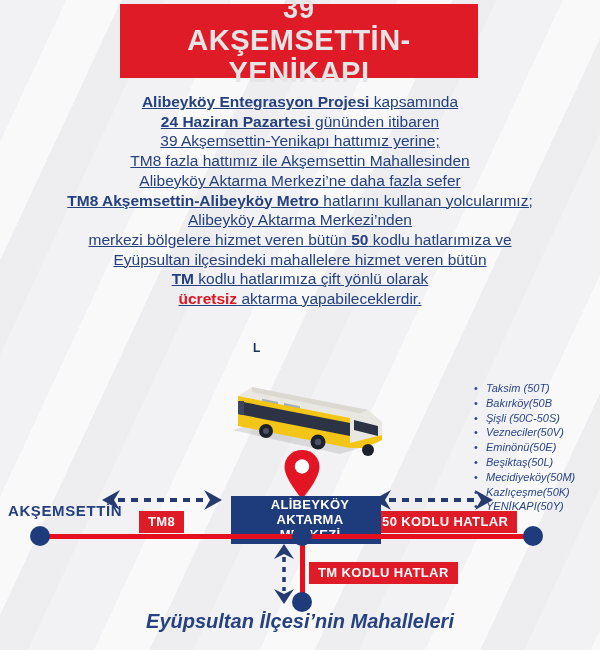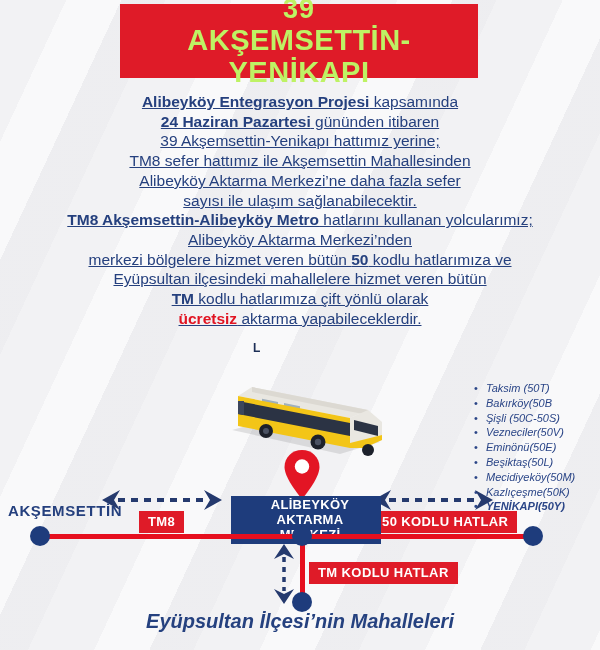--- a/index.html
+++ b/index.html
@@ -11,21 +11,21 @@
   }
   .stage{
     position:absolute;left:0;top:0;width:600px;height:650px;
     background:
       repeating-linear-gradient(115deg, rgba(255,255,255,0) 0 60px, rgba(255,255,255,.55) 60px 110px, rgba(230,230,234,.35) 110px 150px),
       #f2f2f4;
   }
   
   .banner{
     position:absolute;left:120px;top:4px;width:358px;height:74px;
-    background:#df1b28;color:#bef264;text-align:center;
+    background:#df1b28;color:#e5e5e5;text-align:center;
     display:flex;flex-direction:column;justify-content:center;align-items:center;
   }
   .banner .num{font-size:27px;font-weight:bold;line-height:30px;letter-spacing:1px;}
   .banner .route{font-size:29px;font-weight:bold;line-height:32px;letter-spacing:.5px;}
   
   .intro{
     position:absolute;left:0;top:92px;width:600px;text-align:center;
     color:#25407e;font-size:15.5px;line-height:19.7px;font-weight:500;text-decoration:underline;
   }
   .intro b{font-weight:bold;}
@@ -37,21 +37,21 @@
   
   .bus{position:absolute;left:222px;top:374px;width:168px;height:88px;}
   .pin{position:absolute;left:283px;top:449px;width:38px;height:51px;}
   
   .destinations{
     position:absolute;left:474px;top:381px;width:124px;
     color:#2a4587;font-size:11px;font-style:italic;line-height:14.8px;
   }
   .destinations .item{white-space:nowrap;}
   .destinations .item .bullet{display:inline-block;width:12px;color:#2a4587;font-style:normal;}
-  .destinations .item.last{font-weight:bold;}
+  .destinations .item.last{font-weight:normal;}
   
   .label-left{
     position:absolute;left:8px;top:502px;color:#25407e;
     font-size:15px;font-weight:bold;letter-spacing:.6px;
   }
   .hub-badge{
     position:absolute;left:231px;top:496px;width:142px;
     background:#1e3c7c;color:#ffffff;text-align:center;
     font-size:13px;font-weight:bold;line-height:15px;padding:1px 0 2px 8px;
     letter-spacing:.3px;
@@ -87,23 +87,22 @@
 
   <div class="banner">
     <div class="num">39</div>
     <div class="route">AKŞEMSETTİN-YENİKAPI</div>
   </div>
 
   <div class="intro">
     <div><span></span><b>Alibeyköy Entegrasyon Projesi</b><span> kapsamında</span></div>
     <div><span></span><b>24 Haziran Pazartesi</b><span> gününden itibaren</span></div>
     <div><span>39 Akşemsettin-Yenikapı hattımız yerine;</span><b></b><span></span></div>
-    <div><span>TM8 sefer hattımız ile Akşemsettin Mahallesinden</span><b></b><span></span></div>
+    <div><span>TM8 fazla hattımız ile Akşemsettin Mahallesinden</span><b></b><span></span></div>
     <div><span>Alibeyköy Aktarma Merkezi’ne daha fazla sefer</span><b></b><span></span></div>
-    <div><span>sayısı ile ulaşım sağlanabilecektir.</span><b></b><span></span></div>
     <div><span></span><b>TM8 Akşemsettin-Alibeyköy Metro</b><span> hatlarını kullanan yolcularımız;</span></div>
     <div><span>Alibeyköy Aktarma Merkezi’nden</span><b></b><span></span></div>
     <div><span>merkezi bölgelere hizmet veren bütün </span><b>50</b><span> kodlu hatlarımıza ve</span></div>
     <div><span>Eyüpsultan ilçesindeki mahallelere hizmet veren bütün</span><b></b><span></span></div>
     <div><span></span><b>TM</b><span> kodlu hatlarımıza çift yönlü olarak</span></div>
     <div><span class="red">ücretsiz</span><span> aktarma yapabileceklerdir.</span></div>
   </div>
 
   <div class="artifact">L</div>
 

